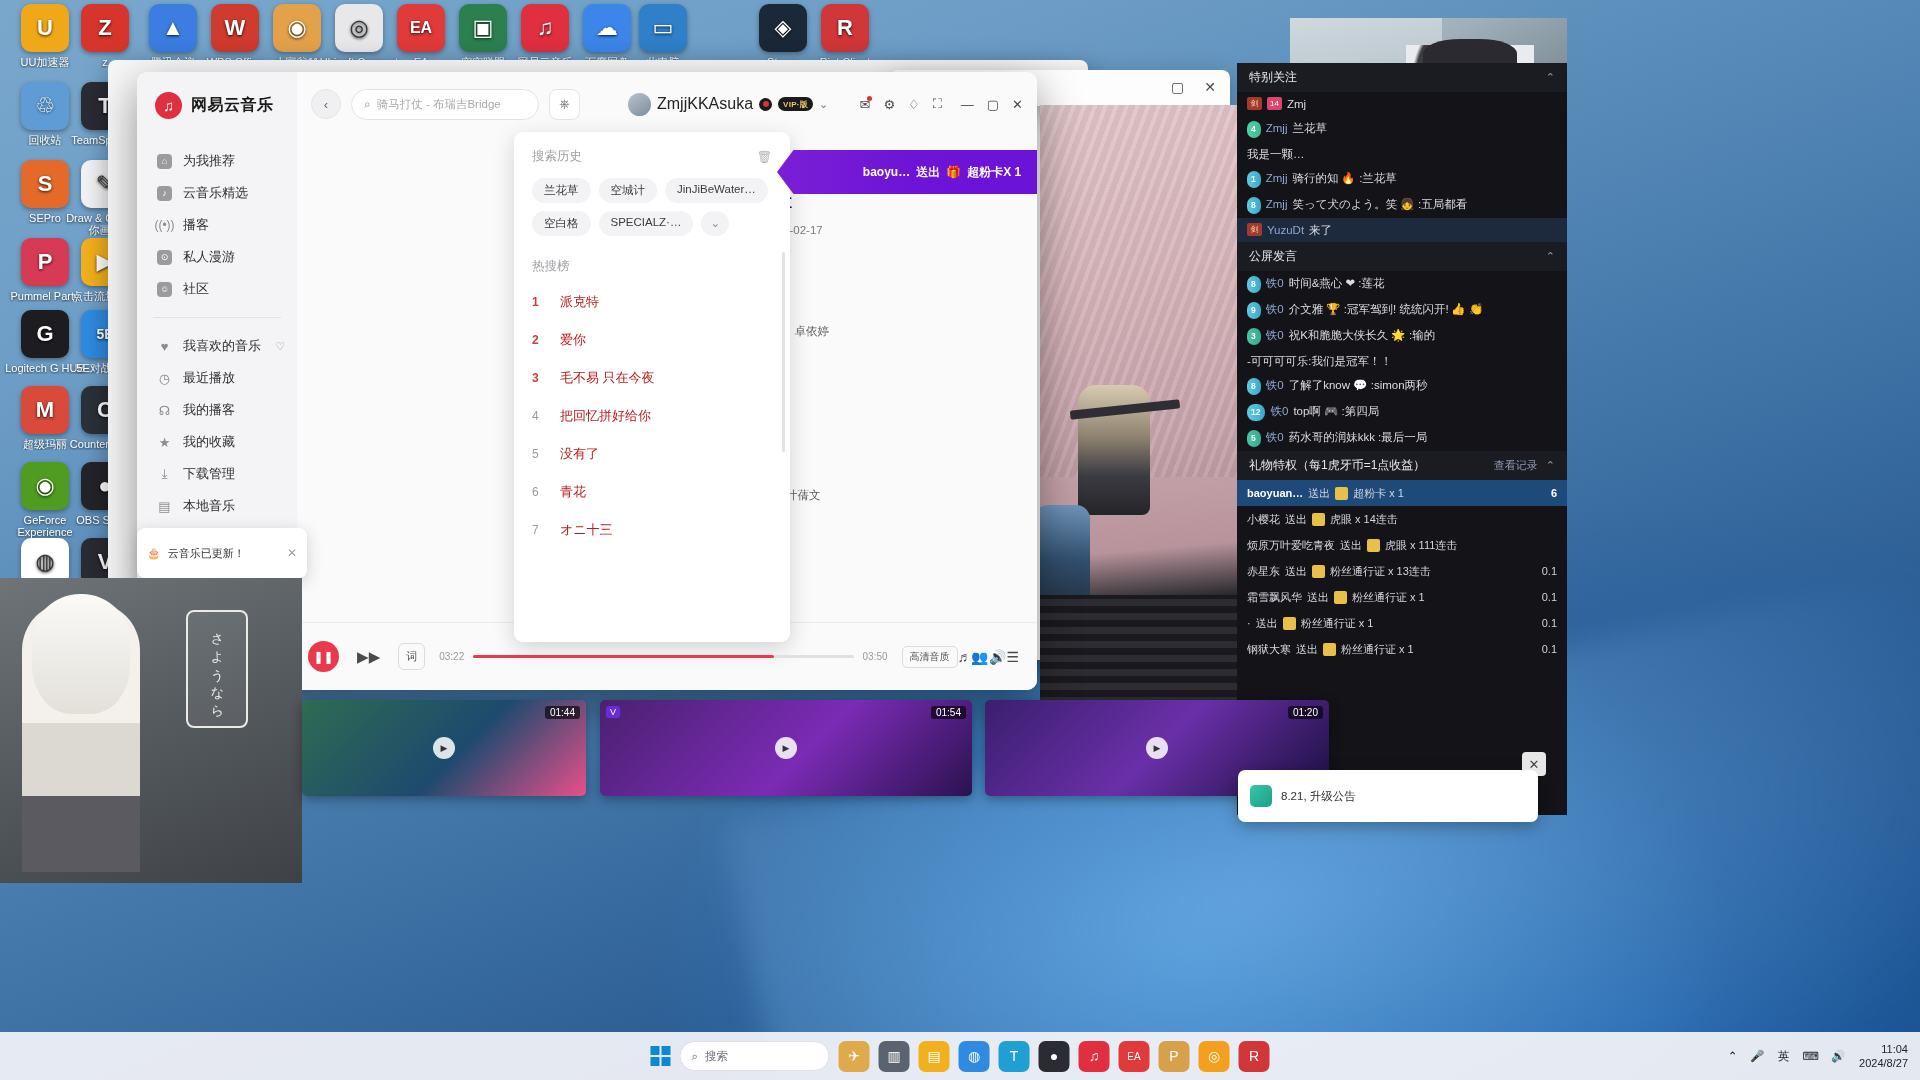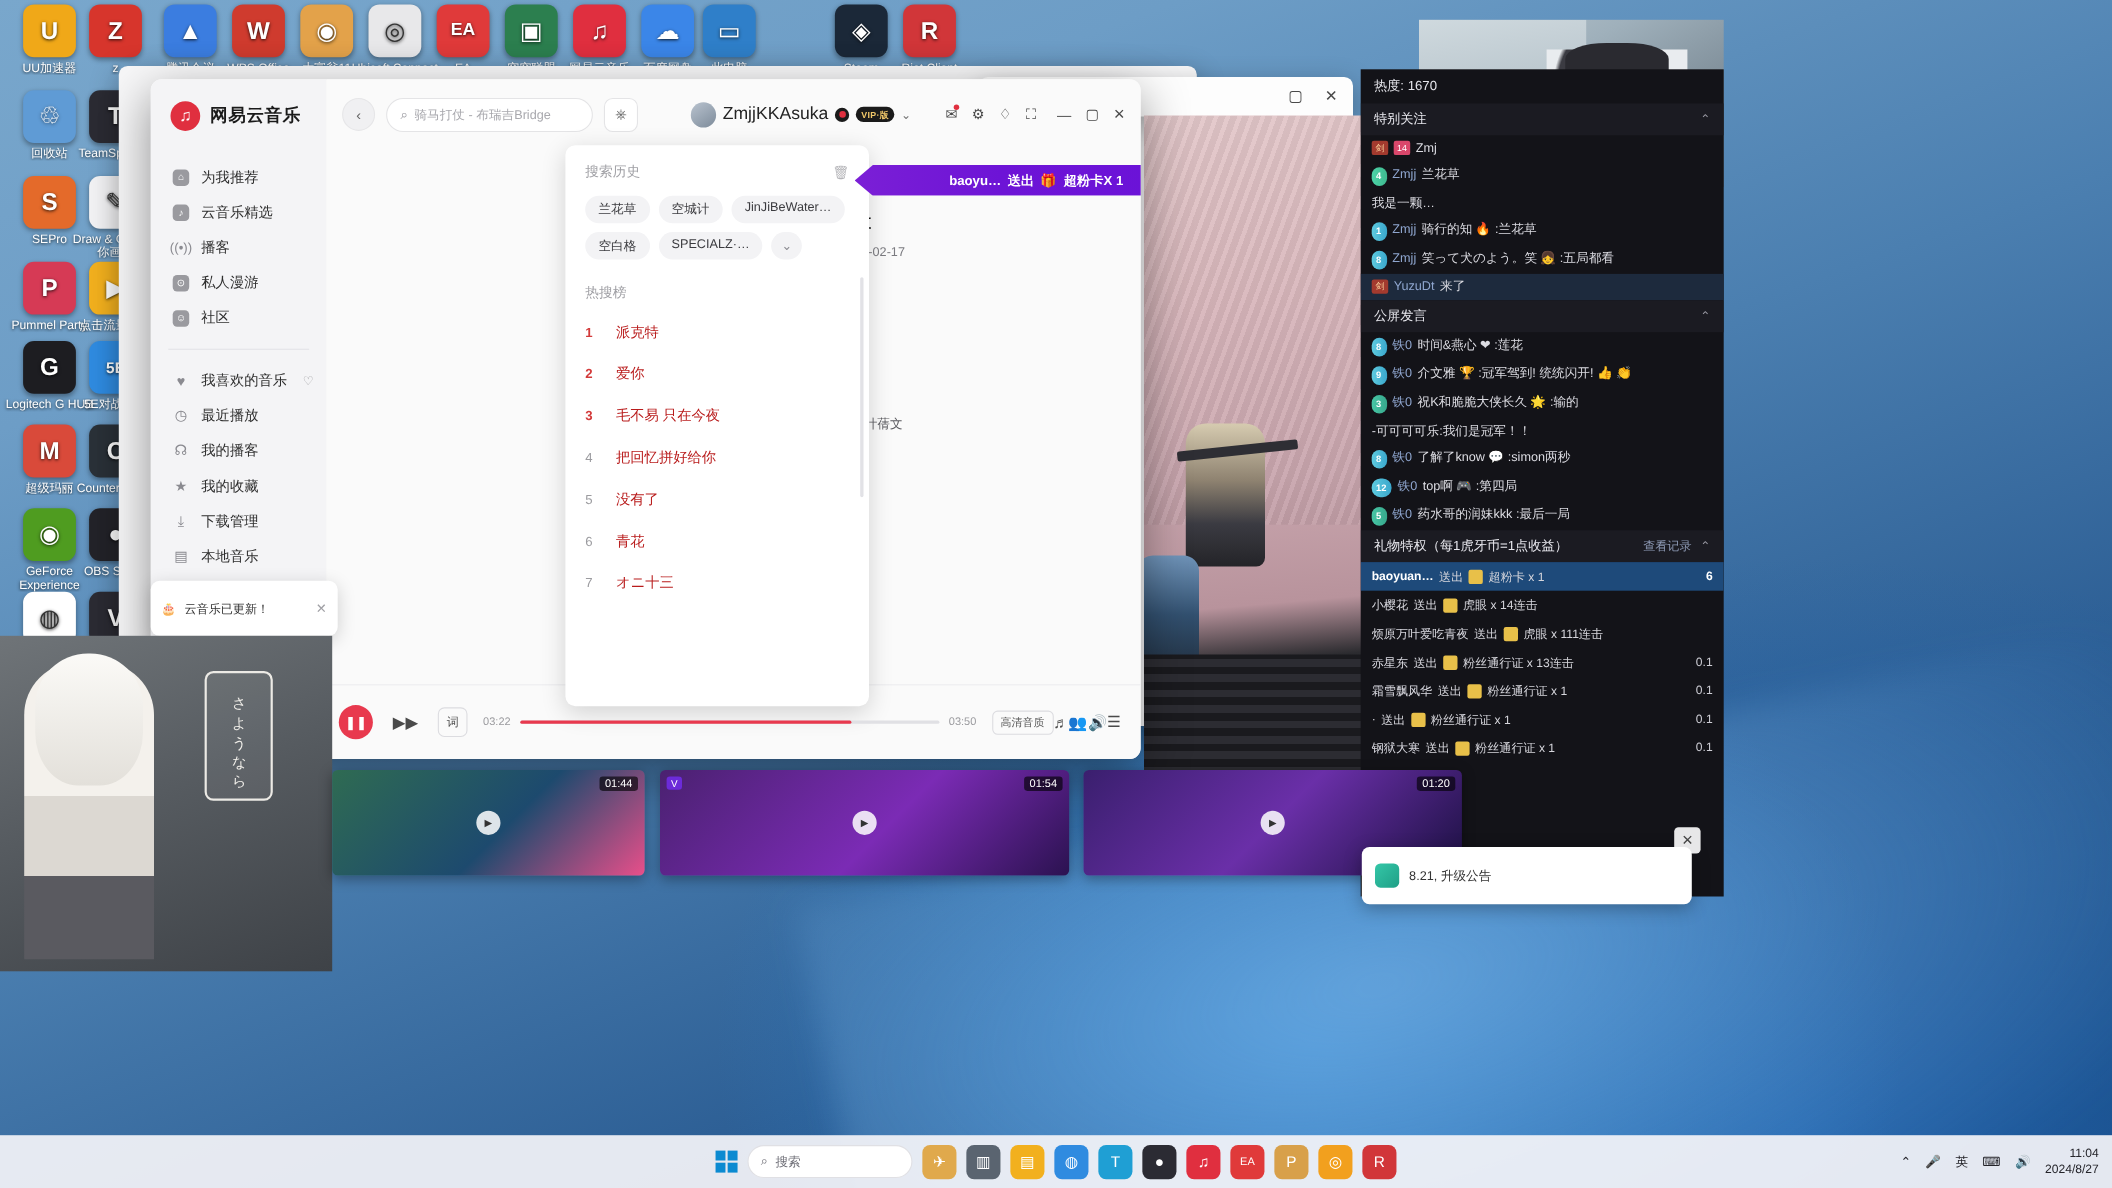--- a/index.html
+++ b/index.html
@@ -178,21 +178,21 @@
   .msg.plain{color:#e2e2e8;}
   .giftrow{display:flex;align-items:center;gap:5px;padding:5.5px 10px;font-size:11px;}
   .giftrow .gname{color:#d9d9e0;}
   .giftrow .gicon{width:13px;height:13px;border-radius:2px;background:#e8c049;flex-shrink:0;}
   .giftrow .gval{margin-left:auto;color:#cfcfd6;font-size:11px;}
   .giftrow.top{background:#1e4a7a;}
   .giftrow.top .gname{font-weight:bold;color:#fff;}
   .giftrow.top .gval{color:#fff;font-weight:bold;}
 
   
-  #giftbanner{position:absolute;left:480px;top:78px;width:330px;height:28px;z-index:40;
+  #giftbanner{position:absolute;left:480px;top:78px;width:330px;height:44px;z-index:40;
     background:linear-gradient(90deg,#7b1fd6 0%,#6d14d6 40%,#6a12d8 100%);
     clip-path:polygon(5% 0,100% 0,100% 100%,5% 100%,0 50%);
     display:flex;align-items:center;justify-content:center;gap:6px;
     color:#fff;font-size:12px;font-weight:bold;}
 
   
   #webcam{position:absolute;left:1290px;top:18px;width:277px;height:152px;overflow:hidden;
     background:linear-gradient(150deg,#b8c6cf 0%,#9fb0bb 35%,#7e8d98 70%,#5c6870 100%);}
   #webcam .wall{position:absolute;left:0;top:0;width:55%;height:100%;
     background:linear-gradient(170deg,#cfd9de,#9eaeb8);}
@@ -488,20 +488,33 @@
           <div class="cover c1"></div>
           <div>
             <div class="pl-title">歌单：兰花草</div>
             <div class="pl-meta">
               <span>RandGL</span>
               <span>2023-02-17</span>
             </div>
           </div>
         </div>
 
+        <div class="songrow" style="margin-top:36px">
+          <div class="cover c2"></div>
+          <div>
+            <div class="song-title">兰花草</div>
+            <div class="badges">
+              <span class="bg">VIP</span>
+              <span class="bg">MV ▶</span>
+              <span class="bg">原唱</span>
+              <span class="artist">卓依婷</span>
+            </div>
+            <div class="tagpink">万人收藏 ›</div>
+          </div>
+        </div>
 
         <div class="songrow" style="margin-top:8px">
           <div class="cover c3"></div>
           <div>
             <div class="song-title">兰花草（Live）</div>
             <div class="badges">
               <span class="bg gold">沉浸声</span>
               <span class="artist">宋亚轩</span>
             </div>
             <div class="tagpink">攻陷耳朵的莫文歌</div>
@@ -609,21 +622,20 @@
   <span class="tclose">✕</span>
 </div>
 
 <div id="webcam">
   <div class="wall"></div>
   <div class="person"></div>
   <div class="cap"></div>
 </div>
 
 <div id="live">
-  <div class="live-hot">热度: 1670</div>
 
   <div class="sec-head">
     <span>特别关注</span>
     <span class="chev">⌃</span>
   </div>
 
   <div class="msg">
     <span class="medal">剑</span>
     <span class="medal pink">14</span>
     <span class="txt">Zmj</span>

